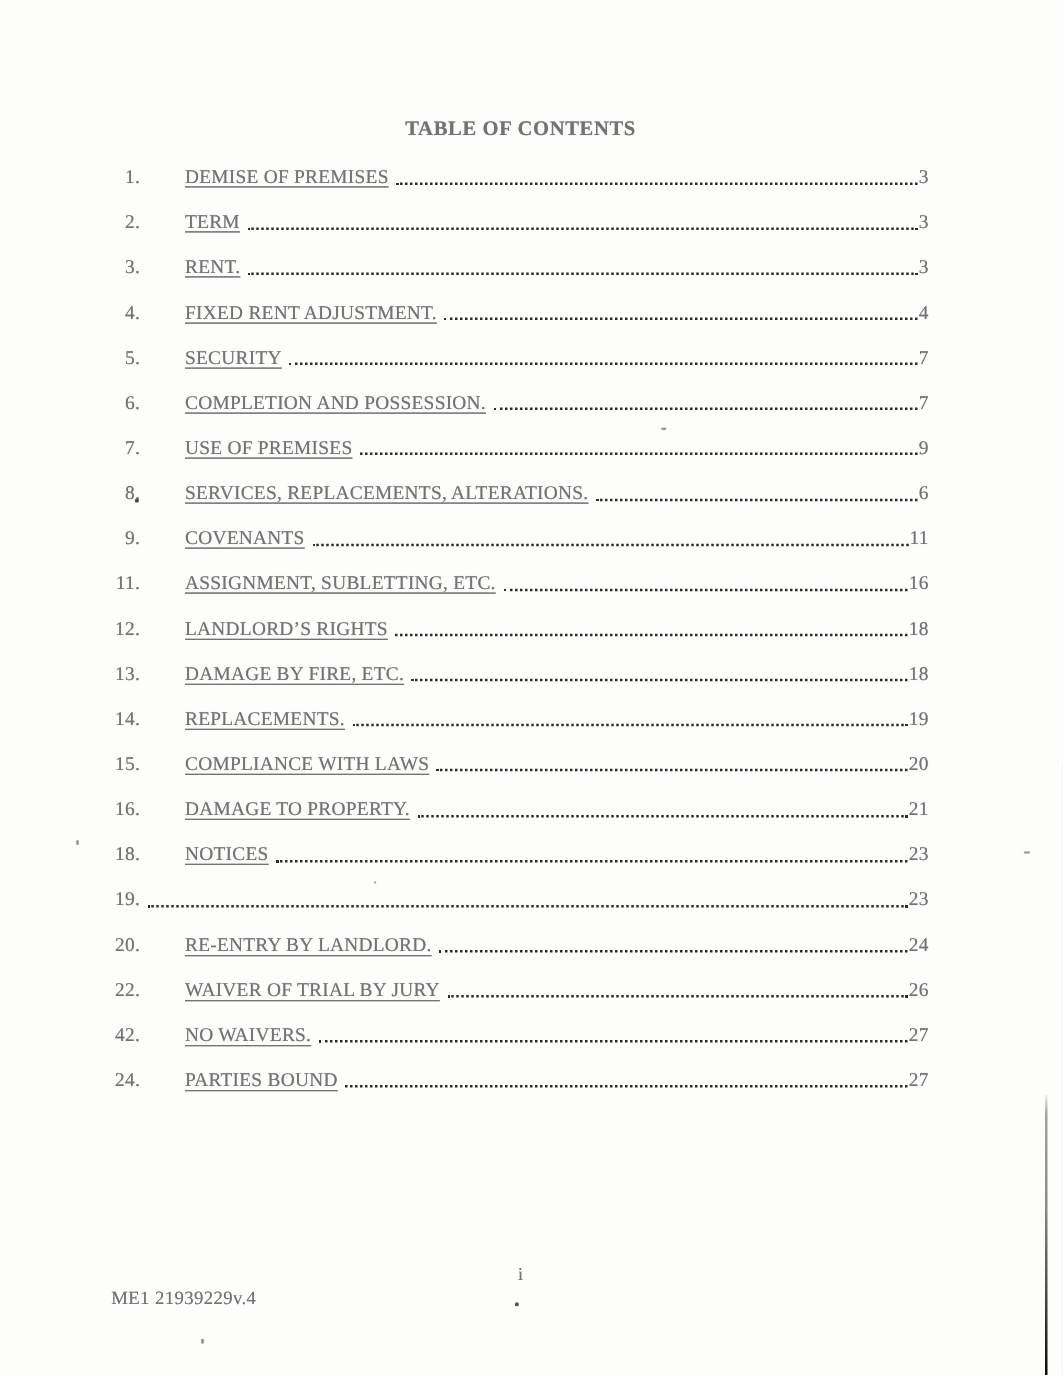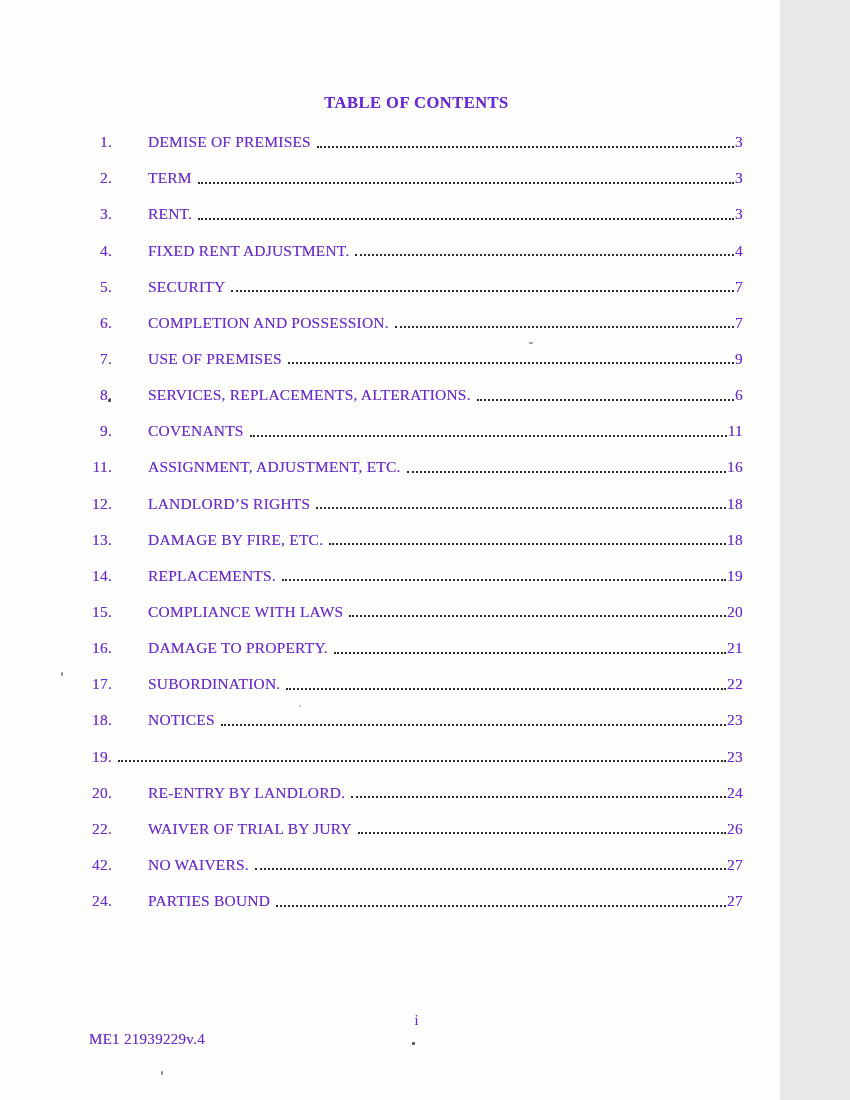--- a/index.html
+++ b/index.html
@@ -1,22 +1,22 @@
 <!DOCTYPE html>
 <html><head>
 <meta charset="utf-8">
 <style>
   html, body { margin: 0; padding: 0; background: #e8e8e8; }
   .sheet {
     position: relative;
-    width: 780px;
+    width: 850px;
     height: 1100px;
     background: #fdfdfc;
     font-family: "Liberation Serif", "DejaVu Serif", serif;
-    color: #6d28d9;
+    color: #737373;
     overflow: hidden;
   }
   .doc-title {
     position: absolute;
     top: 93px;
     left: 90px;
     width: 653px;
     text-align: center;
     font-size: 16.5px;
     font-weight: bold;
@@ -39,20 +39,21 @@
     white-space: nowrap;
   }
   .toc-num {
     flex: none;
     width: 22px;
     text-align: right;
   }
   .toc-title {
     flex: none;
     margin-left: 36px;
+    text-decoration: underline;
     text-decoration-thickness: 1.4px;
     text-underline-offset: 2.5px;
     margin-top: 28px;
   }
   .toc-leader {
     flex: 1 1 auto;
     border-bottom: 2px dotted #2c2c2c;
     margin: 0 1px 3.5px 6px;
     min-width: 10px;
   }
@@ -157,21 +158,21 @@
         <span class="toc-page">6</span>
       </div>
       <div class="toc-row">
         <span class="toc-num">9.</span>
         <span class="toc-title">COVENANTS</span>
         <span class="toc-leader"></span>
         <span class="toc-page">11</span>
       </div>
       <div class="toc-row">
         <span class="toc-num">11.</span>
-        <span class="toc-title">ASSIGNMENT, ADJUSTMENT, ETC.</span>
+        <span class="toc-title">ASSIGNMENT, SUBLETTING, ETC.</span>
         <span class="toc-leader"></span>
         <span class="toc-page">16</span>
       </div>
       <div class="toc-row">
         <span class="toc-num">12.</span>
         <span class="toc-title">LANDLORD’S RIGHTS</span>
         <span class="toc-leader"></span>
         <span class="toc-page">18</span>
       </div>
       <div class="toc-row">
@@ -190,26 +191,20 @@
         <span class="toc-num">15.</span>
         <span class="toc-title">COMPLIANCE WITH LAWS</span>
         <span class="toc-leader"></span>
         <span class="toc-page">20</span>
       </div>
       <div class="toc-row">
         <span class="toc-num">16.</span>
         <span class="toc-title">DAMAGE TO PROPERTY.</span>
         <span class="toc-leader"></span>
         <span class="toc-page">21</span>
-      </div>
-      <div class="toc-row">
-        <span class="toc-num">17.</span>
-        <span class="toc-title">SUBORDINATION.</span>
-        <span class="toc-leader"></span>
-        <span class="toc-page">22</span>
       </div>
       <div class="toc-row">
         <span class="toc-num">18.</span>
         <span class="toc-title">NOTICES</span>
         <span class="toc-leader"></span>
         <span class="toc-page">23</span>
       </div>
       <div class="toc-row">
         <span class="toc-num">19.</span>
         <span class="toc-leader"></span>

